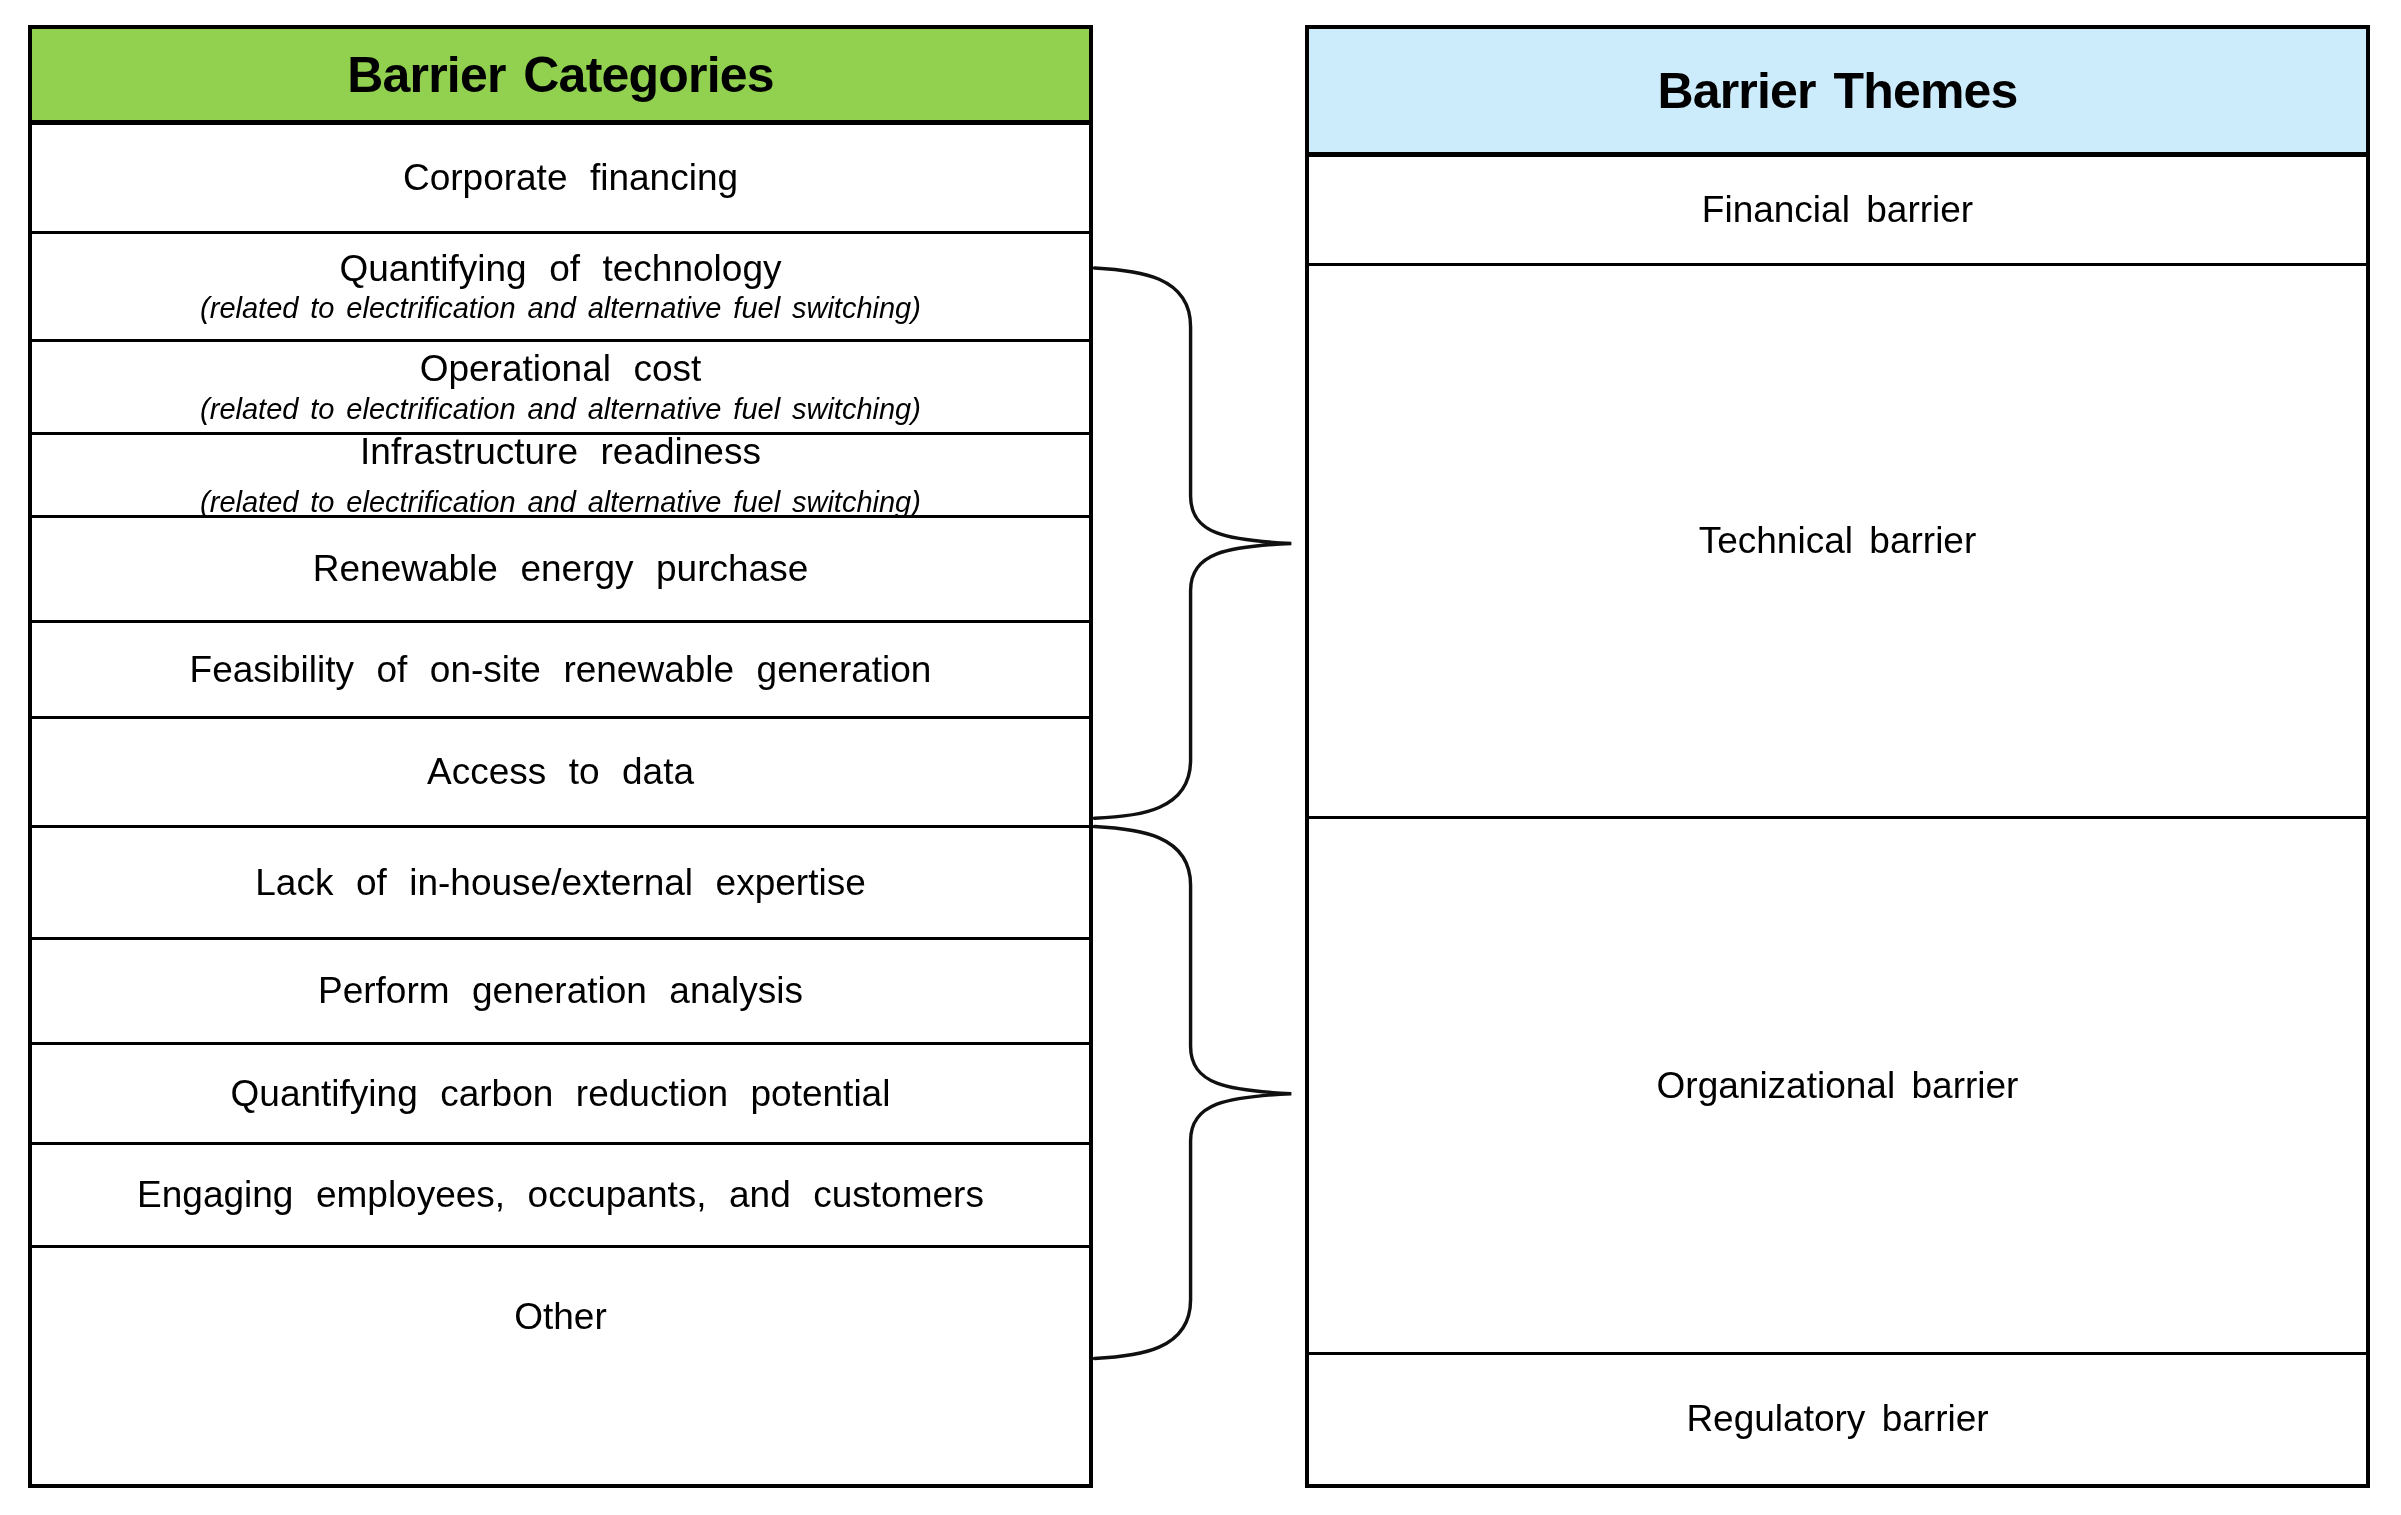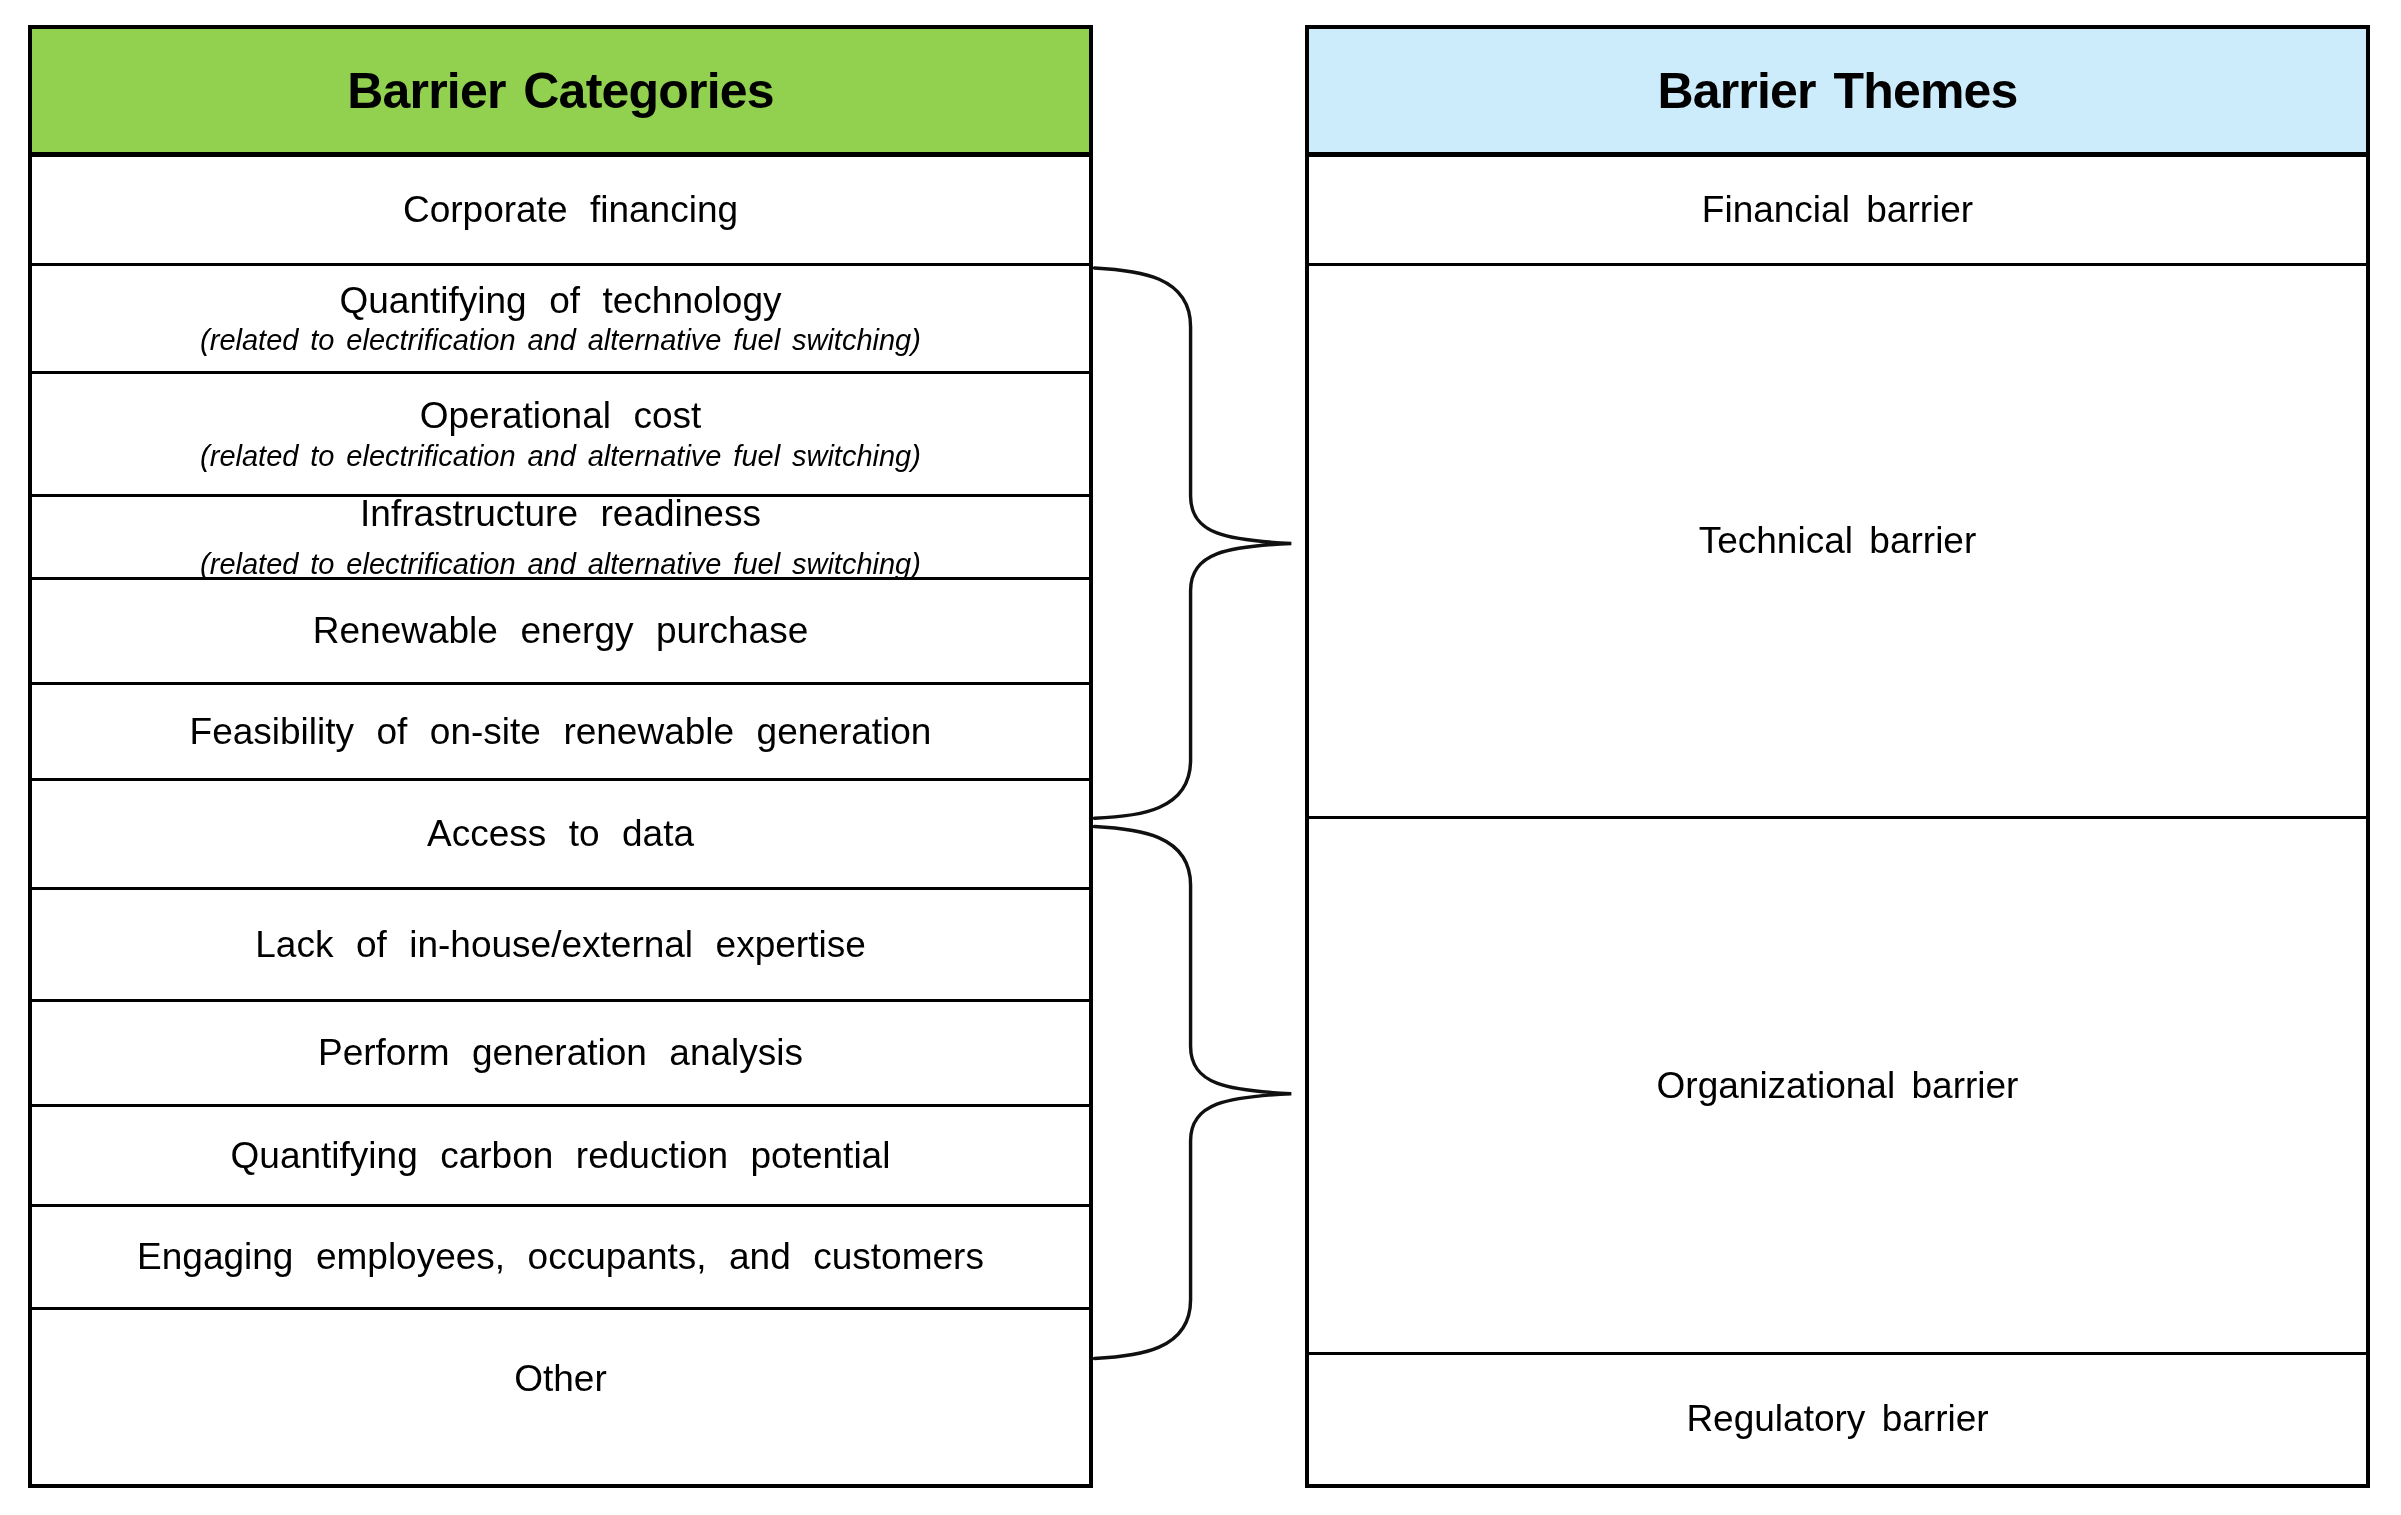--- a/index.html
+++ b/index.html
@@ -70,34 +70,34 @@
     stroke-width: 4.5;
     stroke-linecap: round;
   }
 </style>
 </head>
 <body>
 
 <div id="canvas">
 
   <section class="tbl" style="left:28px; top:25px; width:1065px; height:1463px;">
-    <div class="hdr" style="height:128px; background:#92d050;">
+    <div class="hdr" style="height:96px; background:#92d050;">
       <span class="hdr-text">Barrier Categories</span>
     </div>
 
     <div class="row" style="height:109px;padding-left:20px;">
       <span class="lbl">Corporate financing</span>
     </div>
 
     <div class="row" style="height:108px;">
       <span class="lbl">Quantifying of technology</span>
       <span class="note">(related to electrification and alternative fuel switching)</span>
     </div>
 
-    <div class="row" style="height:123px;">
+    <div class="row" style="height:93px;">
       <span class="lbl">Operational cost</span>
       <span class="note">(related to electrification and alternative fuel switching)</span>
     </div>
 
     <div class="row" style="height:83px;gap:11px;">
       <span class="lbl">Infrastructure readiness</span>
       <span class="note">(related to electrification and alternative fuel switching)</span>
     </div>
 
     <div class="row" style="height:105px;text-align:right;">

